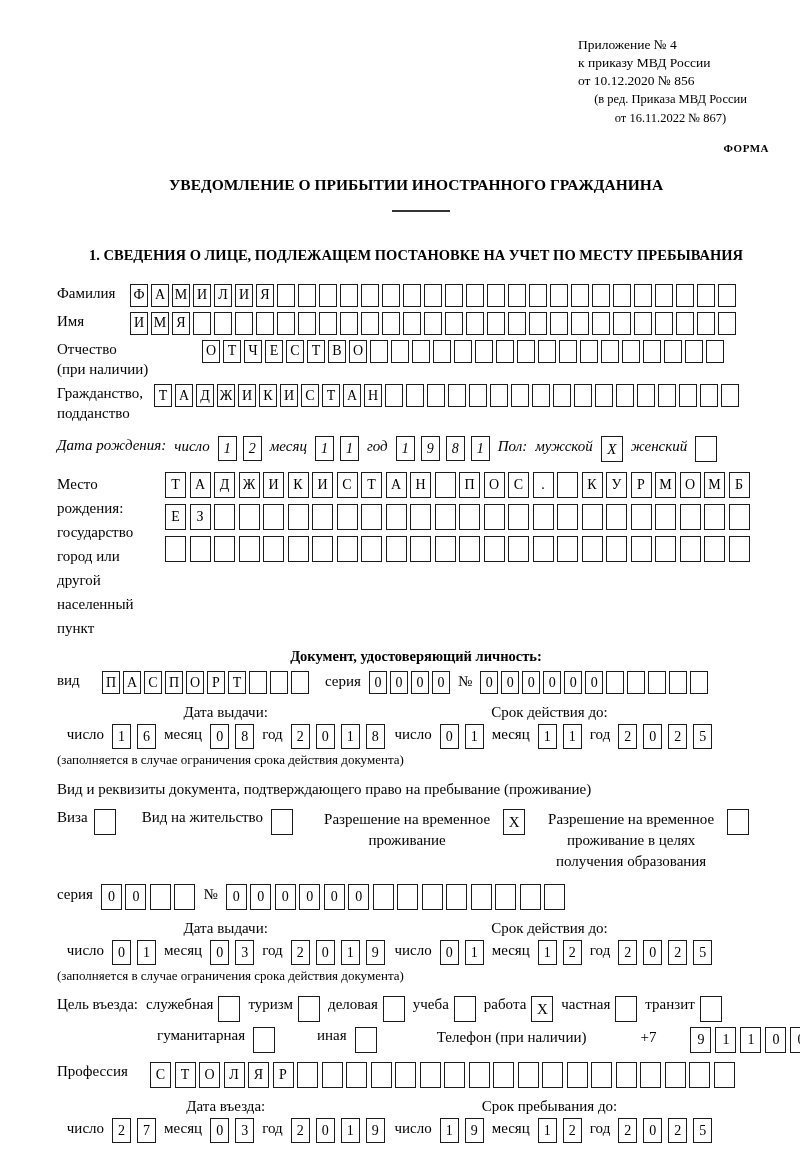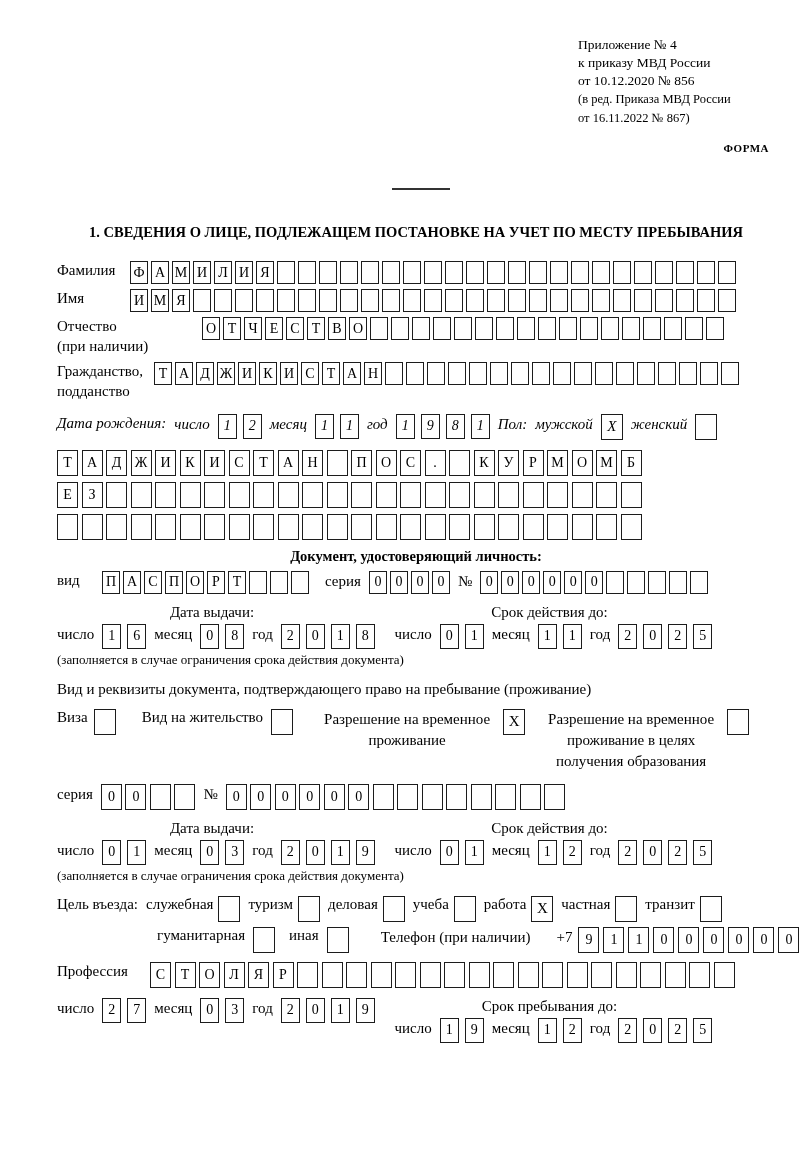--- a/index.html
+++ b/index.html
@@ -5,21 +5,21 @@
   html,body{margin:0;padding:0;background:#fff;}
   body{
     width:800px;height:1163px;
     font-family:"Liberation Serif","DejaVu Serif",serif;
     color:#000;font-size:15px;overflow:hidden;
   }
   .page{padding:36px 25px 0 57px;position:relative;}
 
   
   .hdr{width:185px;margin-left:auto;margin-right:12px;font-size:13.5px;line-height:1.32;}
-  .hdr .rev{font-size:12.5px;margin-top:2px;line-height:1.3;}
+  .hdr .rev{font-size:12.5px;margin-top:2px;line-height:1.3;text-align:center;}
   .forma{text-align:right;font-weight:bold;font-size:11px;margin:16px 6px 0 0;letter-spacing:.5px;}
 
   
   .title{text-align:center;font-weight:bold;font-size:15.5px;margin-top:20px;line-height:1.45;}
   .t-ul{display:inline-block;width:58px;border-bottom:2px solid #333;height:4px;margin-left:10px;}
 
   .sec{font-weight:bold;font-size:14.5px;text-align:center;margin-top:28px;}
 
   
   .row{display:flex;align-items:flex-start;margin-top:5px;}
@@ -46,55 +46,56 @@
     display:inline-flex;align-items:center;justify-content:center;
     font-size:15px;flex-shrink:0;background:#fff;
   }
 
   .dlbl{margin:2px 8px 0 8px;white-space:nowrap;}
   .dlbl.first{margin-left:0;}
 
   
   .dates{display:flex;margin-top:10px;}
   .dcol{display:flex;flex-direction:column;}
-  .dcol.l{width:47%;}
+  .dcol.l{width:47%;align-items:center;}
   .dcol.r{width:53%;}
   .dhead{text-align:center;width:310px;margin-bottom:3px;}
   .dline{display:flex;align-items:flex-start;}
   .note{font-size:13px;text-align:left;margin-top:3px;}
 
   .para{margin-top:10px;line-height:1.55;}
 
   .optrow{display:flex;align-items:flex-start;margin-top:8px;}
   .opt{display:inline-flex;align-items:flex-start;gap:8px;}
   .wrap{display:inline-block;width:176px;text-align:center;line-height:1.4;}
   .doc-h{font-weight:bold;font-size:14.5px;text-align:center;margin-top:8px;}
 
   .purpose{align-items:flex-start;margin-top:12px;flex-wrap:nowrap;}
   .purpose .opt{margin-left:8px;gap:5px;}
-  .purpose2{margin-left:100px;}
+  .purpose2{margin-left:100px;gap:28px;}
   .purpose2 .opt{margin-right:14px;gap:8px;}
   .place-lbl div, .rep-lbl div{line-height:1.6;}
 </style>
 </head>
 <body>
 
 <div class="page">
 
   <div class="hdr">
     <div>Приложение № 4</div>
     <div>к приказу МВД России</div>
     <div>от 10.12.2020 № 856</div>
     <div class="rev">(в ред. Приказа МВД России</div>
     <div class="rev">от 16.11.2022 № 867)</div>
   </div>
 
   <div class="forma">ФОРМА</div>
 
   <div class="title">
+    <div>УВЕДОМЛЕНИЕ О ПРИБЫТИИ ИНОСТРАННОГО ГРАЖДАНИНА</div>
     <div><span class="t-ul"></span></div>
   </div>
 
   <div class="sec">1. СВЕДЕНИЯ О ЛИЦЕ, ПОДЛЕЖАЩЕМ ПОСТАНОВКЕ НА УЧЕТ ПО МЕСТУ ПРЕБЫВАНИЯ</div>
 
   <div class="row" style="margin-top:20px;">
     <span class="lbl w73">Фамилия</span>
     <span class="cells">
         <span class="cell">Ф</span>
         <span class="cell">А</span>
@@ -254,20 +255,26 @@
         <span class="cell">1</span>
       </span>
     <span class="dlbl">Пол:</span>
     <span class="dlbl" style="margin-left:0;">мужской</span>
     <span class="cb">X</span>
     <span class="dlbl">женский</span>
     <span class="cb"></span>
   </div>
 
   <div class="row" style="margin-top:10px;">
+    <span class="lbl w108 place-lbl">
+      <div>Место рождения:</div>
+      <div>государство</div>
+      <div>город или другой</div>
+      <div>населенный пункт</div>
+    </span>
     <span class="col">
       <span class="cells lg">
           <span class="cell">Т</span>
           <span class="cell">А</span>
           <span class="cell">Д</span>
           <span class="cell">Ж</span>
           <span class="cell">И</span>
           <span class="cell">К</span>
           <span class="cell">И</span>
           <span class="cell">С</span>
@@ -609,20 +616,21 @@
         <span class="cell">&nbsp;</span>
         <span class="cell">&nbsp;</span>
         <span class="cell">&nbsp;</span>
         <span class="cell">&nbsp;</span>
         <span class="cell">&nbsp;</span>
       </span>
   </div>
 
   <div class="dates">
     <div class="dcol l">
+      <div class="dhead">Дата въезда:</div>
       <div class="dline">
         <span class="dlbl first">число</span>
         <span class="cells date">
             <span class="cell">2</span>
             <span class="cell">7</span>
           </span>
         <span class="dlbl">месяц</span>
         <span class="cells date">
             <span class="cell">0</span>
             <span class="cell">3</span>

